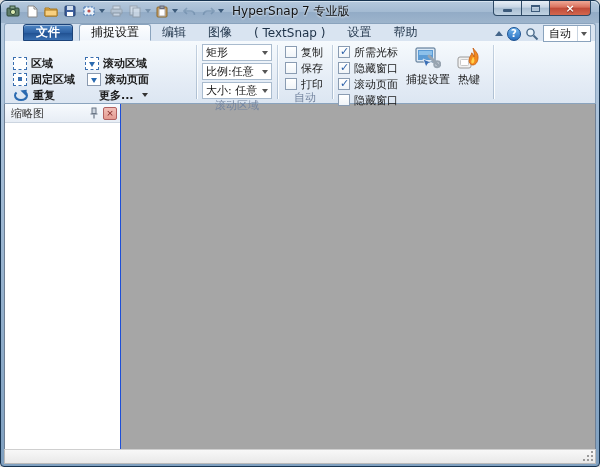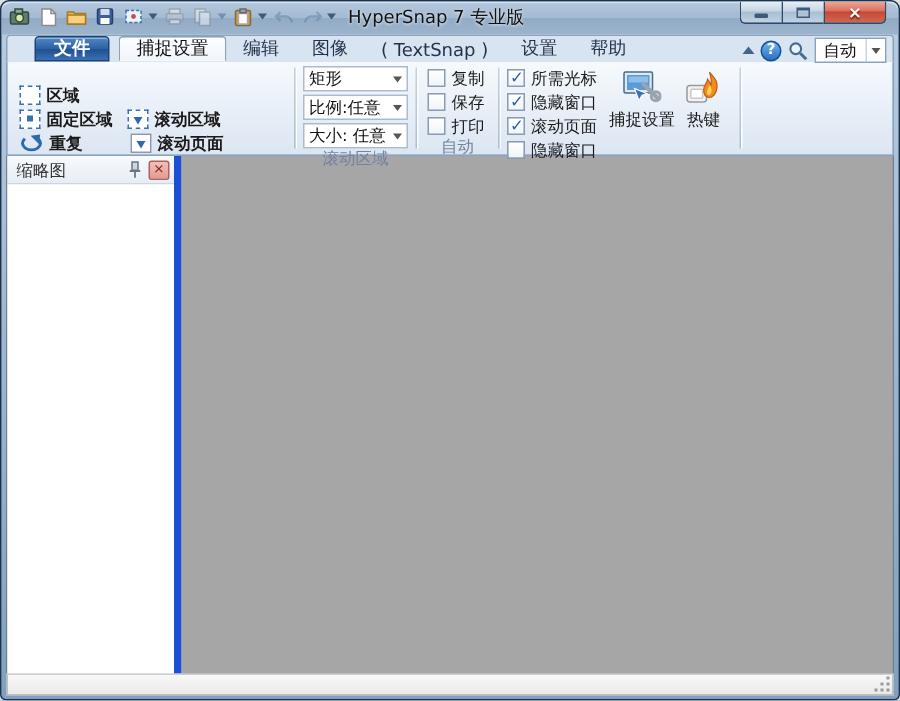--- a/index.html
+++ b/index.html
@@ -89,21 +89,21 @@
   .cbrow{ display:flex; align-items:center; gap:4px; font-size:11px; color:#1a1a1a; height:14px; white-space:nowrap;}
   .cb{ width:12px; height:12px; border:1px solid #8a9cb2; background:linear-gradient(#fff,#f0f4f8); position:relative; flex:0 0 12px;}
   .cb.on::after{ content:"✓"; position:absolute; left:1px; top:-2px; font-size:11px; font-weight:bold; color:#2d61a8;}
 
   .bigbtn{ width:48px; display:flex; flex-direction:column; align-items:center; padding-top:3px; border-radius:2px; font-size:11px; color:#1a1a1a;}
   .bigbtn .blabel{ margin-top:2px; white-space:nowrap;}
   .bigbtn.narrow{ width:34px; }
 
   
   .workspace{ margin:0 3px; height:345px; display:flex; background:#a6a6a6; border-left:1px solid #6f7f93; border-right:1px solid #6f7f93;}
-  .panel{ width:116px; background:#fff; border-right:5px solid #1d4ed8; display:flex; flex-direction:column;}
+  .panel{ width:116px; background:#fff; border-right:1px solid #1d4ed8; display:flex; flex-direction:column;}
   .panel-head{ height:19px; background:linear-gradient(#f7fafd,#e7edf5); border-bottom:1px solid #ccd5e0;
     display:flex; align-items:center; padding:0 3px 0 6px; }
   .panel-title{ font-size:11px; color:#333; flex:1; }
   .pin{ width:14px; height:14px; display:flex; align-items:center; justify-content:center; }
   .pclose{ width:14px; height:13px; margin-left:2px; border:1px solid #b06060; background:linear-gradient(#f2c0b8,#e39a90);
     color:#7a1f1f; font-size:9px; line-height:11px; text-align:center; border-radius:2px;}
   .panel-body{ flex:1; background:#fff; }
   .canvas{ flex:1; background:#a6a6a6; }
 
   
@@ -249,20 +249,24 @@
         </div>
         <div class="bcol">
           <div class="sbtn">
               <span class="ic ic-scrollarea"></span>
               <span>滚动区域</span>
             </div>
           <div class="sbtn">
               <span class="ic ic-scrollpage"></span>
               <span>滚动页面</span>
             </div>
+          <div class="sbtn" style="padding-left:18px;">
+              <span>更多...</span>
+              <span class="more-arr"></span>
+            </div>
         </div>
       </div>
     </div>
 
     <div class="rsep"></div>
 
     <div class="rgroup" style="width:78px;align-items:center;">
       <div class="gbody">
         <div class="selstack">
           <div class="select">

